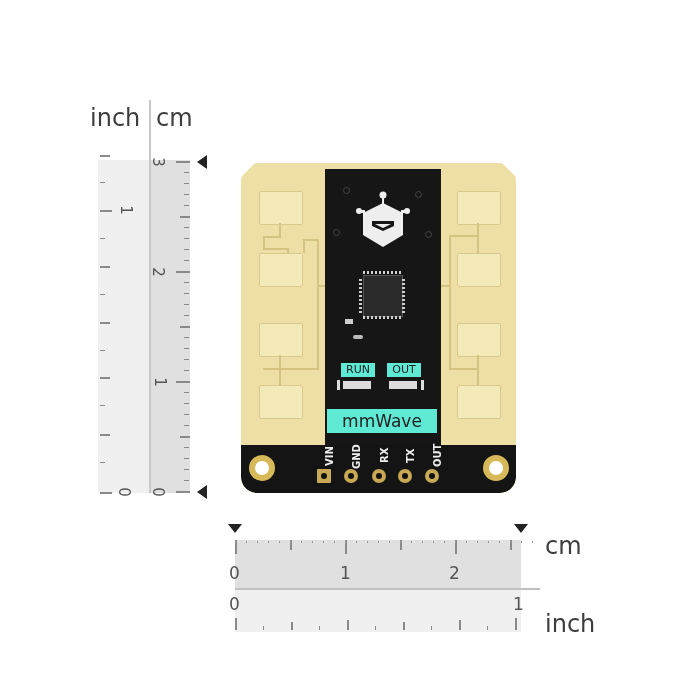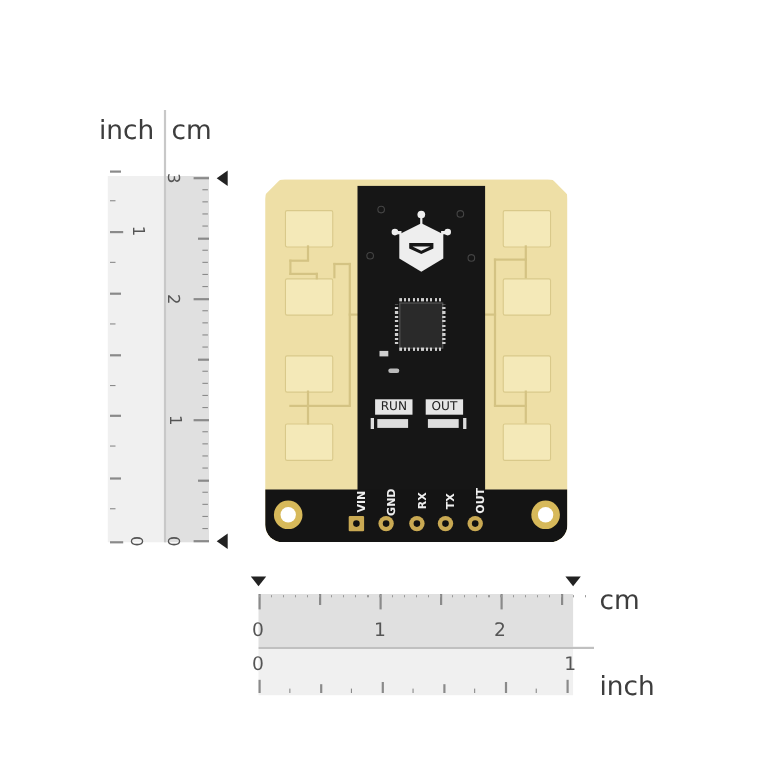--- a/index.html
+++ b/index.html
@@ -31,21 +31,21 @@
   .pcb-center { position:absolute; left:84px; top:6px; width:116px; height:290px; background:#161616; }
   .pad { position:absolute; width:42px; height:32px; background:#f4e9b8; border:1px solid #d9c98a; border-radius:2px; }
   .trace { position:absolute; background:#d4c383; }
   .hole { position:absolute; width:26px; height:26px; border-radius:50%; background:#d7b95a; }
   .hole::after { content:""; position:absolute; left:6px; top:6px; width:14px; height:14px; border-radius:50%; background:#ffffff; }
   .pin { position:absolute; width:14px; height:14px; border-radius:50%; background:#c9a953; }
   .pin::after { content:""; position:absolute; left:4px; top:4px; width:6px; height:6px; border-radius:50%; background:#111; }
   .pin.square { border-radius:1px; }
   .pinlabel { position:absolute; color:#eeeeee; font-size:10px; font-weight:bold; transform:rotate(-90deg); transform-origin:left top; white-space:nowrap; font-family:"DejaVu Sans", sans-serif; }
   .chip { position:absolute; background:#2a2a2a; border:1px solid #555; }
-  .silk-box { position:absolute; background:#e5e5e5; color:#222; font-family:"DejaVu Sans", sans-serif; text-align:center; }
+  .silk-box { position:absolute; background:#5eead4; color:#222; font-family:"DejaVu Sans", sans-serif; text-align:center; }
   .led { position:absolute; background:#ddd; }
 </style>
 </head>
 <body>
 
 <div class="unit" style="left:90px;top:104px;">inch</div>
 <div class="unit" style="left:156px;top:104px;">cm</div>
 
 <div>
   <div class="vr-inch"></div>
@@ -167,20 +167,21 @@
     <div class="abs" style="left:20px;top:150px;width:8px;height:5px;background:#cfcfcf;"></div>
     <div class="abs" style="left:28px;top:166px;width:10px;height:4px;background:#bbbbbb;border-radius:2px;"></div>
 
     <div class="silk-box" style="left:16px;top:194px;width:34px;height:14px;font-size:11px;line-height:14px;">RUN</div>
     <div class="silk-box" style="left:62px;top:194px;width:34px;height:14px;font-size:11px;line-height:14px;">OUT</div>
     <div class="led" style="left:18px;top:212px;width:28px;height:8px;"></div>
     <div class="led" style="left:64px;top:212px;width:28px;height:8px;"></div>
     <div class="abs" style="left:12px;top:211px;width:3px;height:10px;background:#ddd;"></div>
     <div class="abs" style="left:96px;top:211px;width:3px;height:10px;background:#ddd;"></div>
 
+    <div class="silk-box" style="left:2px;top:240px;width:110px;height:24px;font-size:17px;line-height:24px;">mmWave</div>
   </div>
 
   <div class="pcb-bottom">
     <div class="hole" style="left:8px;top:10px;"></div>
     <div class="hole" style="left:242px;top:10px;"></div>
 
     <div class="pin square" style="left:76px;top:24px;"></div>
     <div class="pin" style="left:103px;top:24px;"></div>
     <div class="pin" style="left:131px;top:24px;"></div>
     <div class="pin" style="left:157px;top:24px;"></div>

